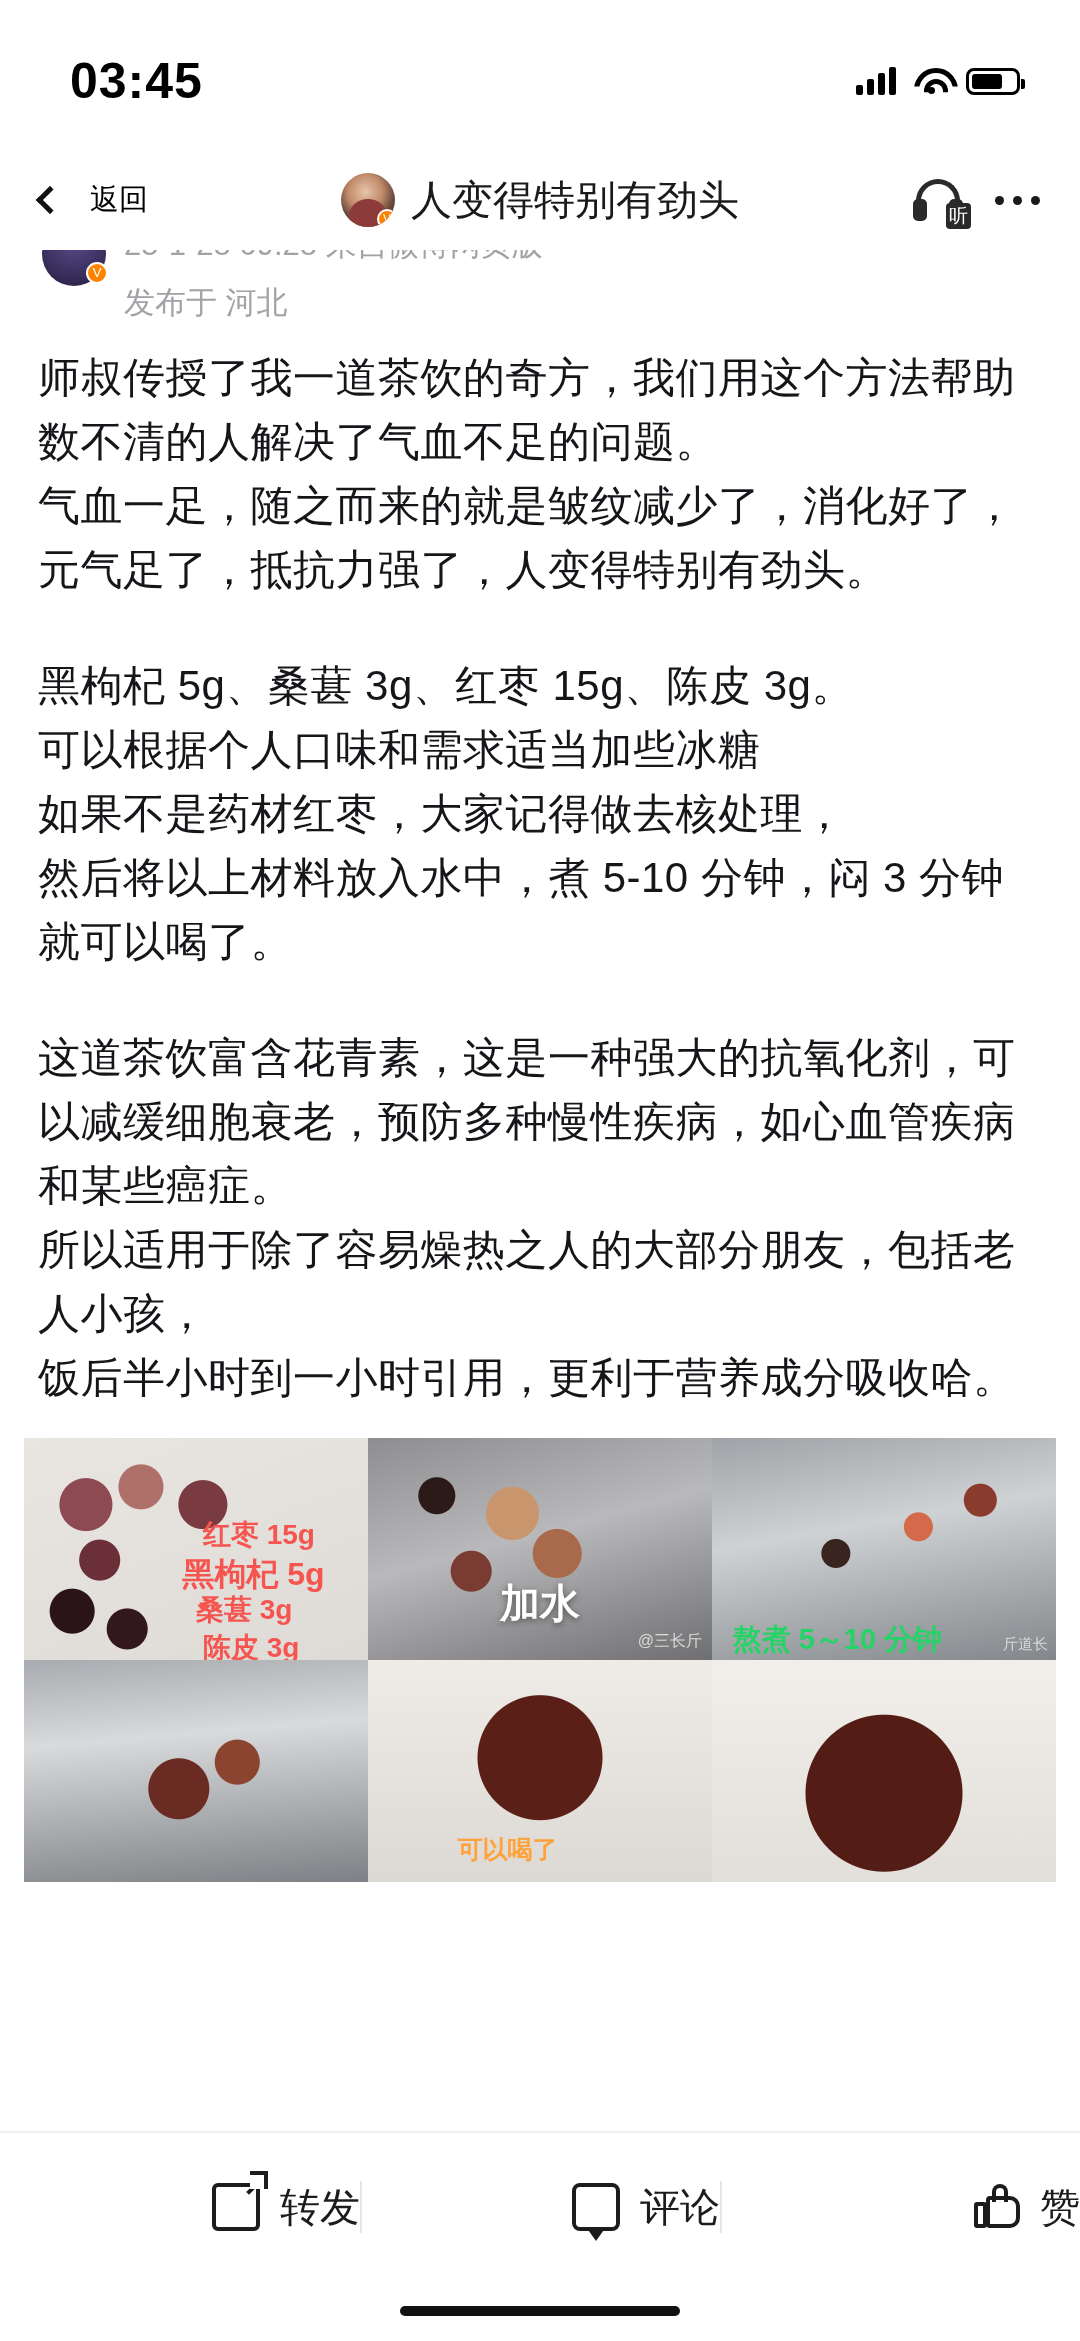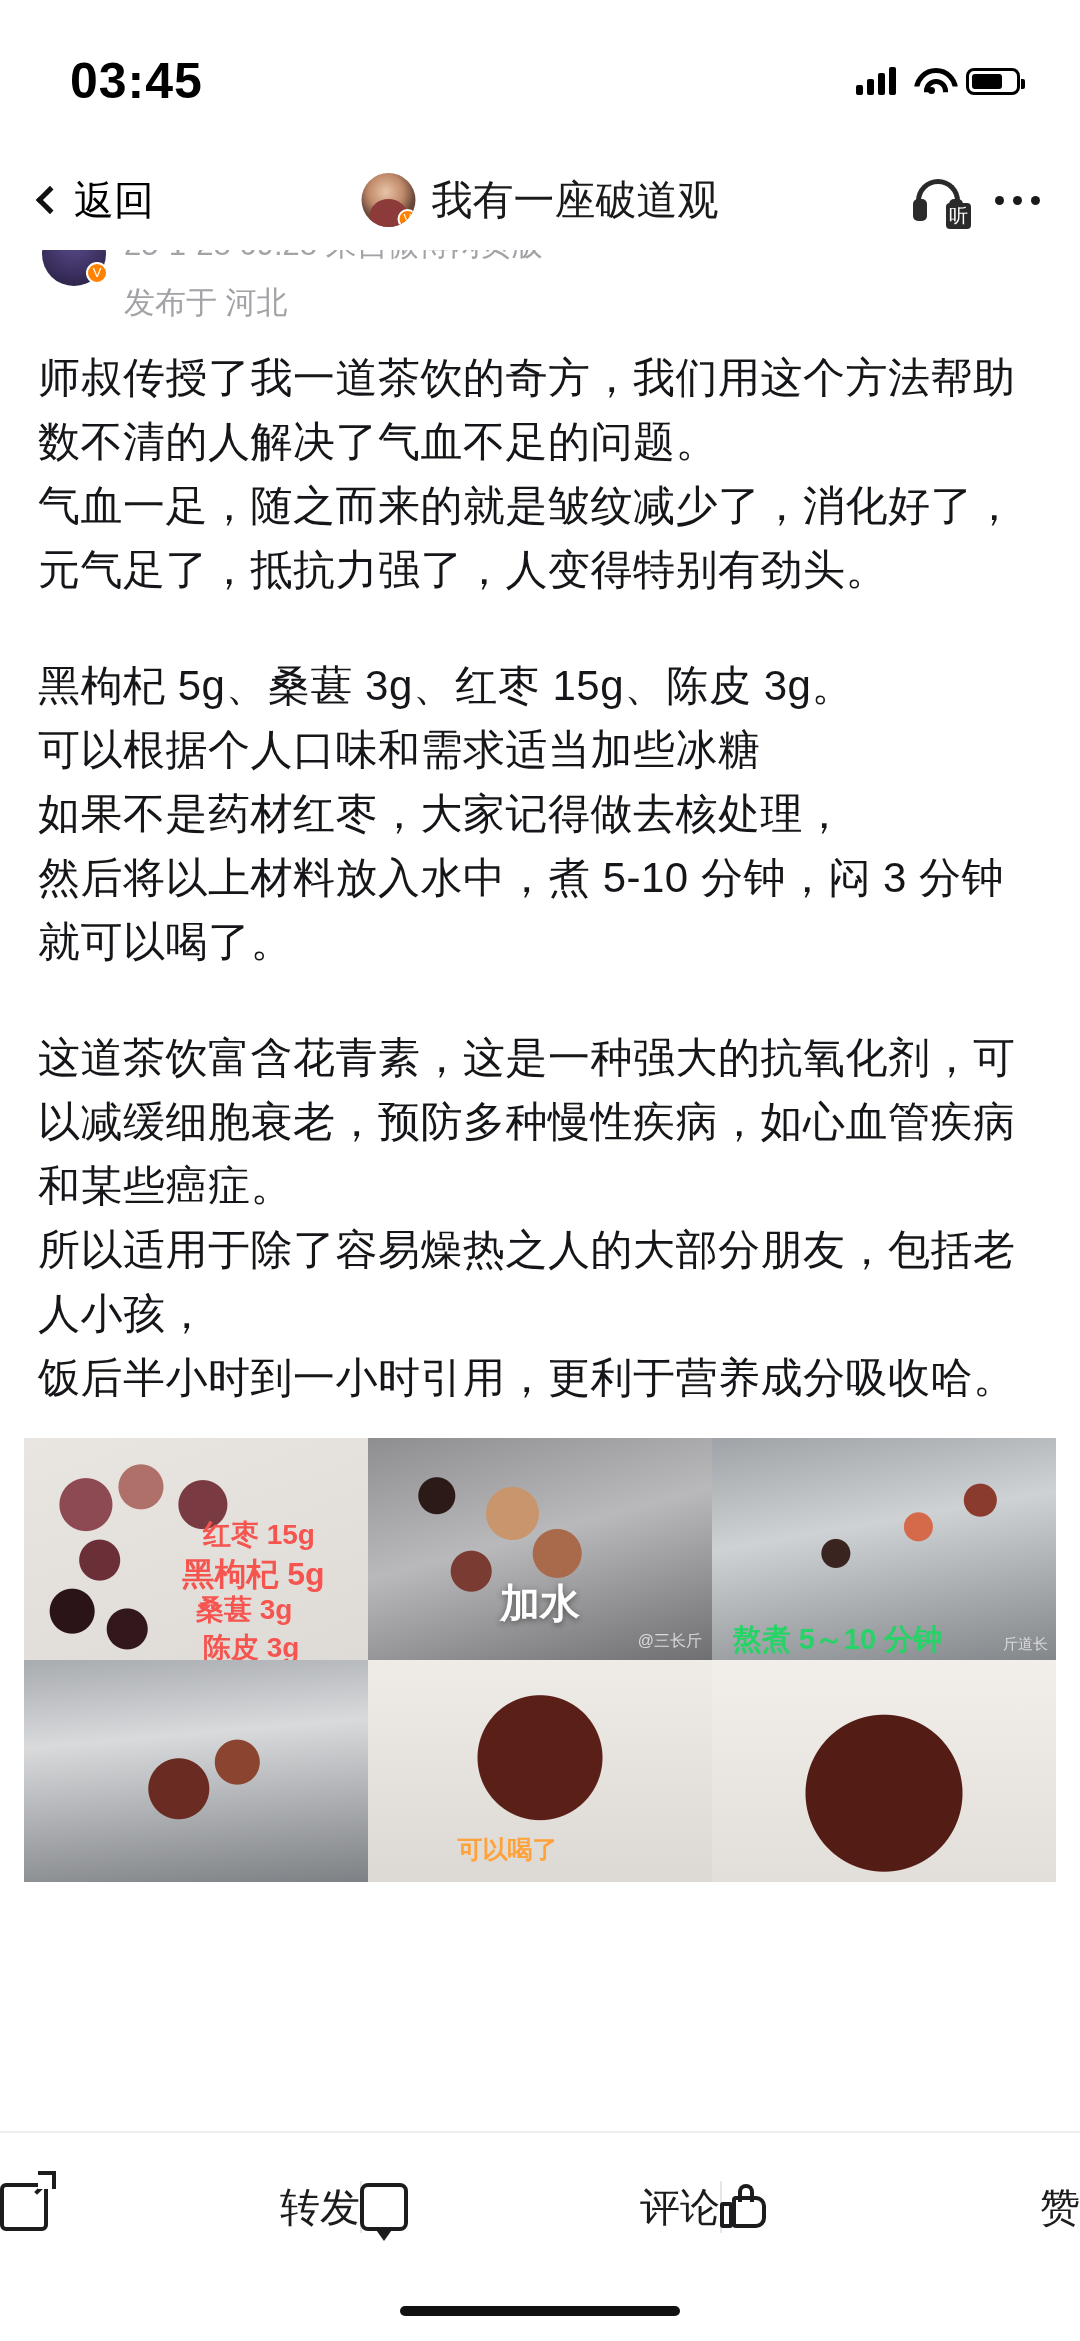--- a/index.html
+++ b/index.html
@@ -92,22 +92,22 @@
     flex: 0 0 100px;
     height: 100px;
     display: flex;
     align-items: center;
     padding: 0 40px;
     background: #ffffff;
     position: relative;
     z-index: 5;
   }
   .nav-back {
-    display: flex; align-items: center; gap: 10px;
-    font-size: 40px; color: #000;
+    display: flex; align-items: center; gap: 26px;
+    font-size: 29px; color: #000;
   }
   .chev {
     width: 20px; height: 20px;
     border-left: 5px solid #111;
     border-bottom: 5px solid #111;
     transform: rotate(45deg);
     margin-right: 4px;
   }
   .nav-center {
     position: absolute;
@@ -293,21 +293,21 @@
   
   .bottom-bar {
     flex: 0 0 150px;
     border-top: 2px solid #eceff1;
     display: flex;
     align-items: center;
     background: #fff;
   }
   .bb-item {
     flex: 1 1 0;
-    display: flex; align-items: center; justify-content: space-between;
+    display: flex; align-items: center; justify-content: flex-end;
     gap: 20px;
     font-size: 40px; color: #1c1c1e;
     position: relative;
   }
   .bb-item + .bb-item::before {
     content: "";
     position: absolute; left: 0; top: 50%; transform: translateY(-50%);
     width: 2px; height: 52px; background: #e4e6e9;
   }
   .ico { width: 48px; height: 48px; position: relative; }
@@ -390,21 +390,21 @@
 
   <div class="nav-bar">
     <div class="nav-back">
       <span class="chev"></span>
       <span>返回</span>
     </div>
     <div class="nav-center">
       <span class="avatar">
           <span class="avatar-badge">V</span>
         </span>
-      <span class="nav-title">我有一座破道观</span>
+      <span class="nav-title">人变得特别有劲头</span>
     </div>
     <div class="nav-right">
       <span class="headphone-icon">
         <span class="band"></span>
           <span class="ear-l"></span>
           <span class="ear-r"></span>
         <span class="listen-label">听</span>
       </span>
       <span class="dots">
           <span></span>

